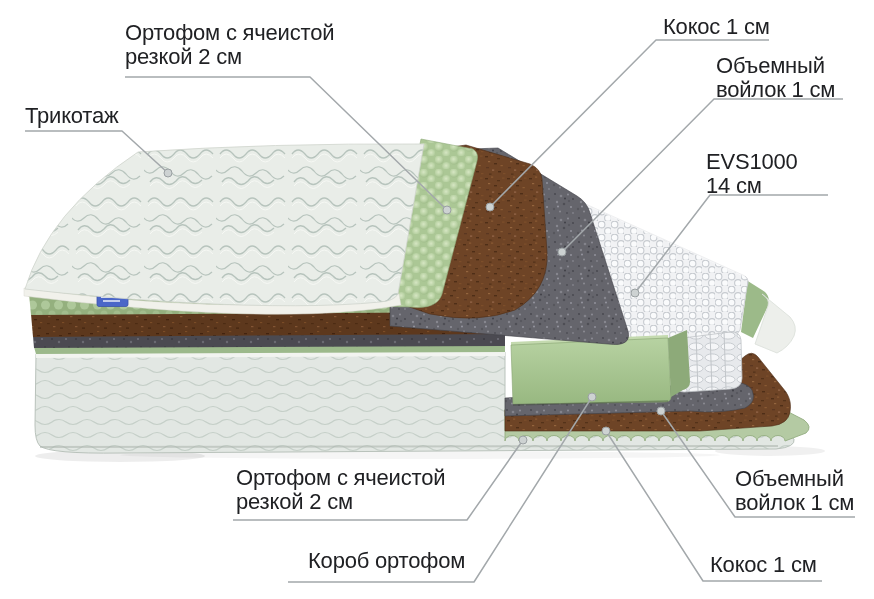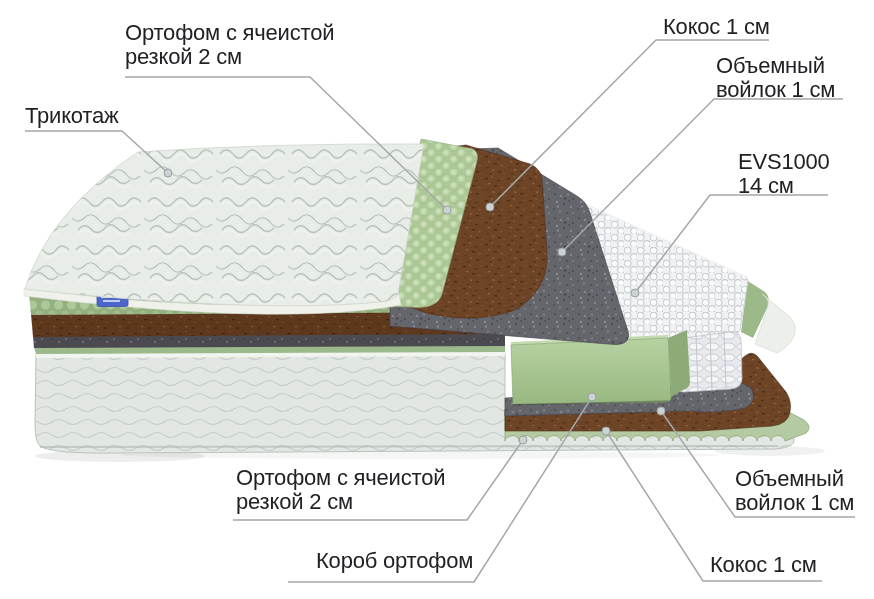--- a/index.html
+++ b/index.html
@@ -207,22 +207,22 @@
     <circle cx="606" cy="431" r="4"></circle>
   </g>
 </svg>
 
 <div class="lbl" style="left:25px;top:104px;">Трикотаж</div>
 <div class="lbl" style="left:125px;top:21px;">Ортофом с ячеистой
 резкой 2 см</div>
 <div class="lbl" style="left:663px;top:15px;">Кокос 1 см</div>
 <div class="lbl" style="left:716px;top:54px;">Объемный
 войлок 1 см</div>
-<div class="lbl" style="left:738px;top:150px;">EVS1000
+<div class="lbl" style="left:706px;top:150px;">EVS1000
 14 см</div>
 <div class="lbl" style="left:236px;top:466px;">Ортофом с ячеистой
 резкой 2 см</div>
-<div class="lbl" style="left:308px;top:549px;margin-left:8px;">Короб ортофом</div>
+<div class="lbl" style="left:308px;top:549px;">Короб ортофом</div>
 <div class="lbl" style="left:735px;top:467px;">Объемный
 войлок 1 см</div>
 <div class="lbl" style="left:710px;top:553px;">Кокос 1 см</div>
 
 </div>
 
 </body></html>

